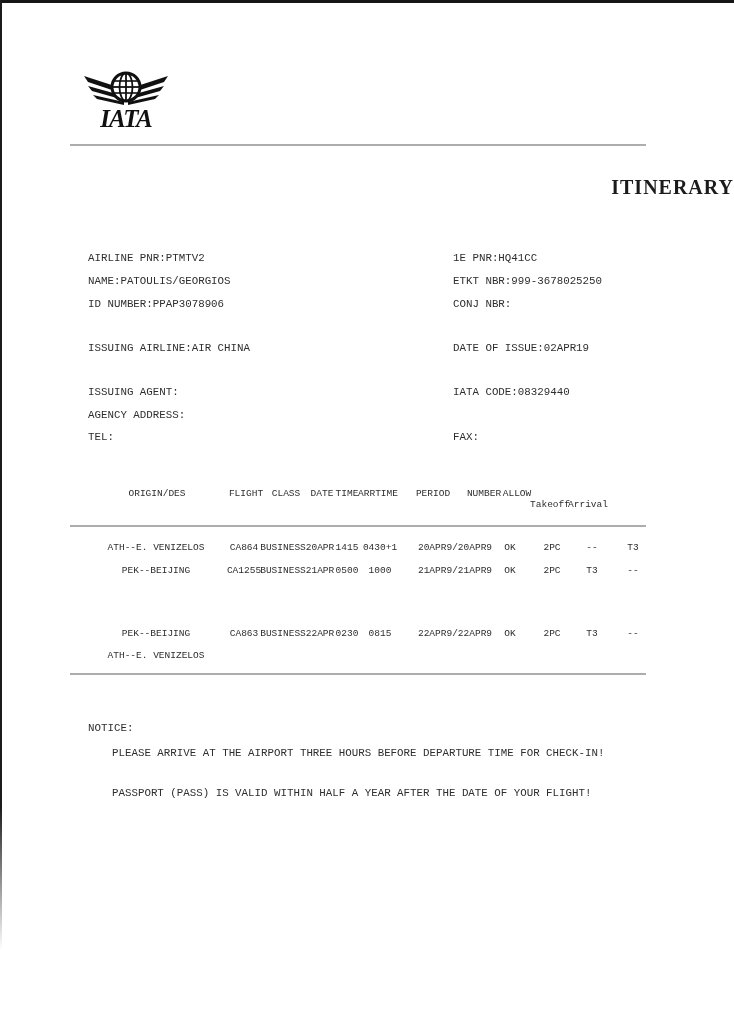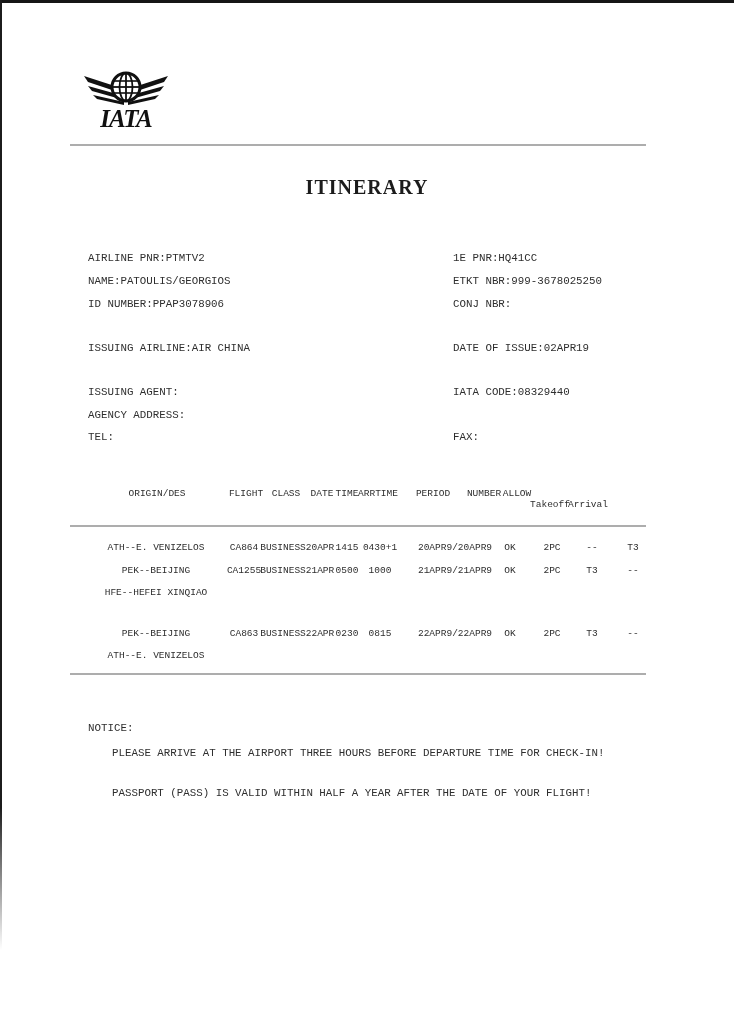--- a/index.html
+++ b/index.html
@@ -7,21 +7,21 @@
         font-family:"Liberation Mono","DejaVu Sans Mono",monospace;color:#2e2e2e;}
   .abs{position:absolute;white-space:pre;}
   
   .scan-top{position:absolute;left:0;top:0;width:734px;height:3px;background:#161616;}
   .scan-left{position:absolute;left:0;top:0;width:2px;height:950px;
              background:linear-gradient(#1c1c1c 85%,rgba(28,28,28,0));}
   
   .rule{position:absolute;left:70px;width:576px;height:2px;background:#adadad;}
   .rule1{top:144px;} .rule2{top:525px;} .rule3{top:673px;}
   
-  .doc-title{position:absolute;left:0;top:176px;width:734px;text-align:center;
+  .doc-title{position:absolute;left:0;top:176px;width:734px;text-align:right;
              font-family:"Liberation Serif","DejaVu Serif",serif;font-weight:bold;
              font-size:20px;letter-spacing:1px;color:#1b1b1b;}
   
   .info{font-size:10.8px;line-height:14px;}
   .fl{left:88px;} .fr2{left:453px;}
   .ir0{top:251px}.ir1{top:274px}.ir2{top:297px}.ir3{top:341px}
   .ir4{top:385px}.ir5{top:408px}.ir6{top:430px}
   
   .t{font-size:9.5px;line-height:12px;}
   .tc{position:absolute;transform:translateX(-50%);white-space:pre;}
@@ -126,23 +126,20 @@
     <span class="tc d-class">BUSINESS</span>
     <span class="tc d-date">21APR</span>
     <span class="tc d-time">0500</span>
     <span class="tc d-arrtime">1000</span>
     <span class="tc d-period">21APR9/21APR9</span>
     <span class="tc d-status">OK</span>
     <span class="tc d-allow">2PC</span>
     <span class="tc d-takeoff">T3</span>
     <span class="tc d-arrival">--</span>
   </div>
-  <div class="trow t tl2">
-    <span class="tc d-origin">HFE--HEFEI XINQIAO</span>
-  </div>
   <div class="trow t tl4">
     <span class="tc d-origin">PEK--BEIJING</span>
     <span class="tc d-flight">CA863</span>
     <span class="tc d-class">BUSINESS</span>
     <span class="tc d-date">22APR</span>
     <span class="tc d-time">0230</span>
     <span class="tc d-arrtime">0815</span>
     <span class="tc d-period">22APR9/22APR9</span>
     <span class="tc d-status">OK</span>
     <span class="tc d-allow">2PC</span>

